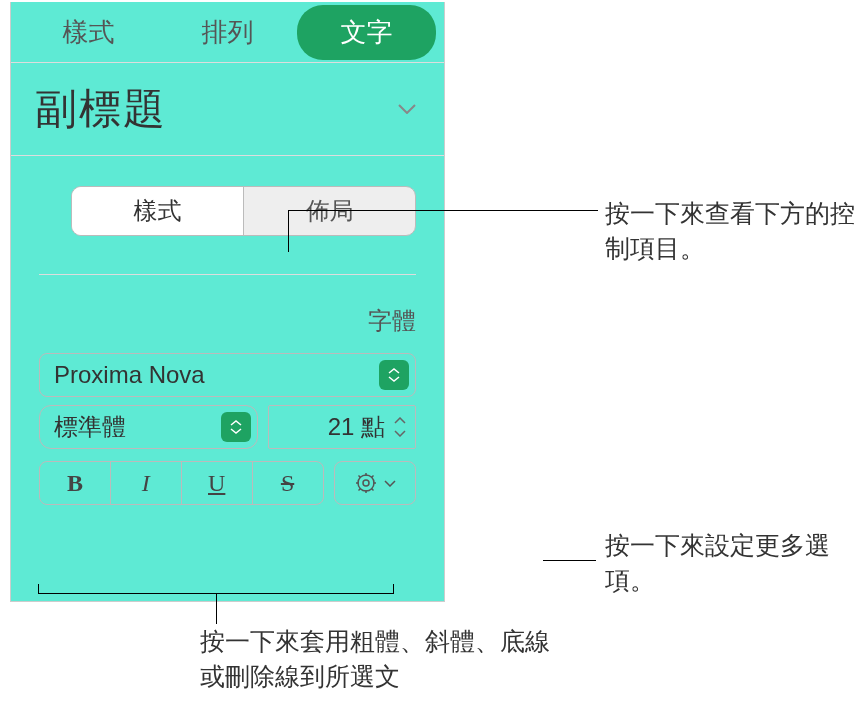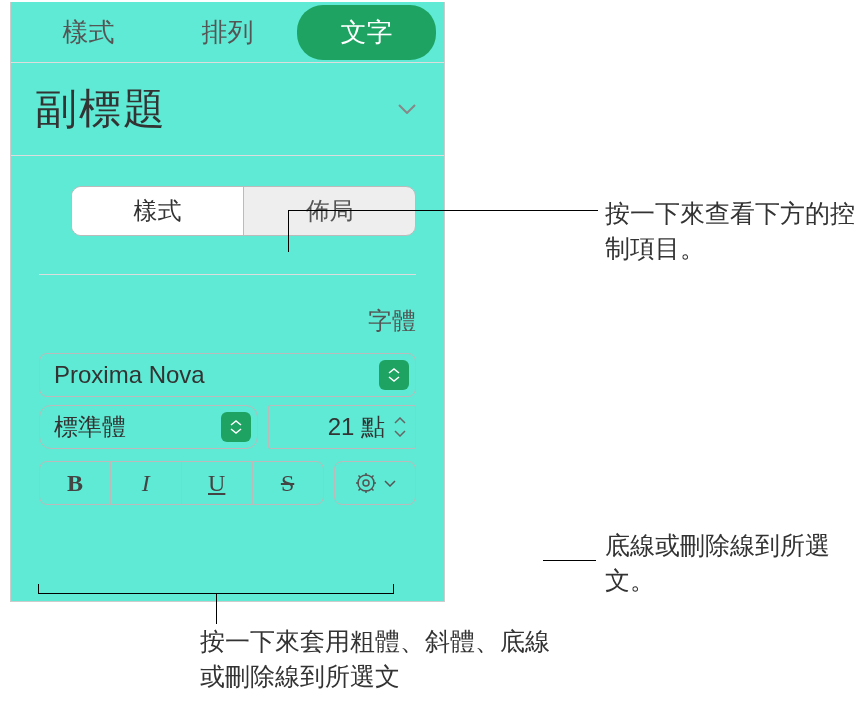--- a/index.html
+++ b/index.html
@@ -330,17 +330,17 @@
       </div>
     </div>
   </div>
 </div>
 
 <div class="callout-line" style="left:288px;top:210px;width:1px;height:42px"></div>
 <div class="callout-line" style="left:288px;top:210px;width:310px;height:1px"></div>
 <div class="callout" style="left:605px;top:196px;width:250px">按一下來查看下方的控制項目。</div>
 
 <div class="callout-line" style="left:543px;top:560px;width:53px;height:1px"></div>
-<div class="callout" style="left:605px;top:528px;width:230px">底線或刪除線到所選文。</div>
+<div class="callout" style="left:605px;top:528px;width:230px">按一下來設定更多選項。</div>
 
 <div class="bracket" style="left:38px;top:584px;width:356px;height:10px"></div>
 <div class="callout-line" style="left:216px;top:594px;width:1px;height:30px"></div>
 <div class="callout" style="left:200px;top:624px;width:370px;text-align:left">按一下來套用粗體、斜體、底線或刪除線到所選文</div>
 
 </body></html>

